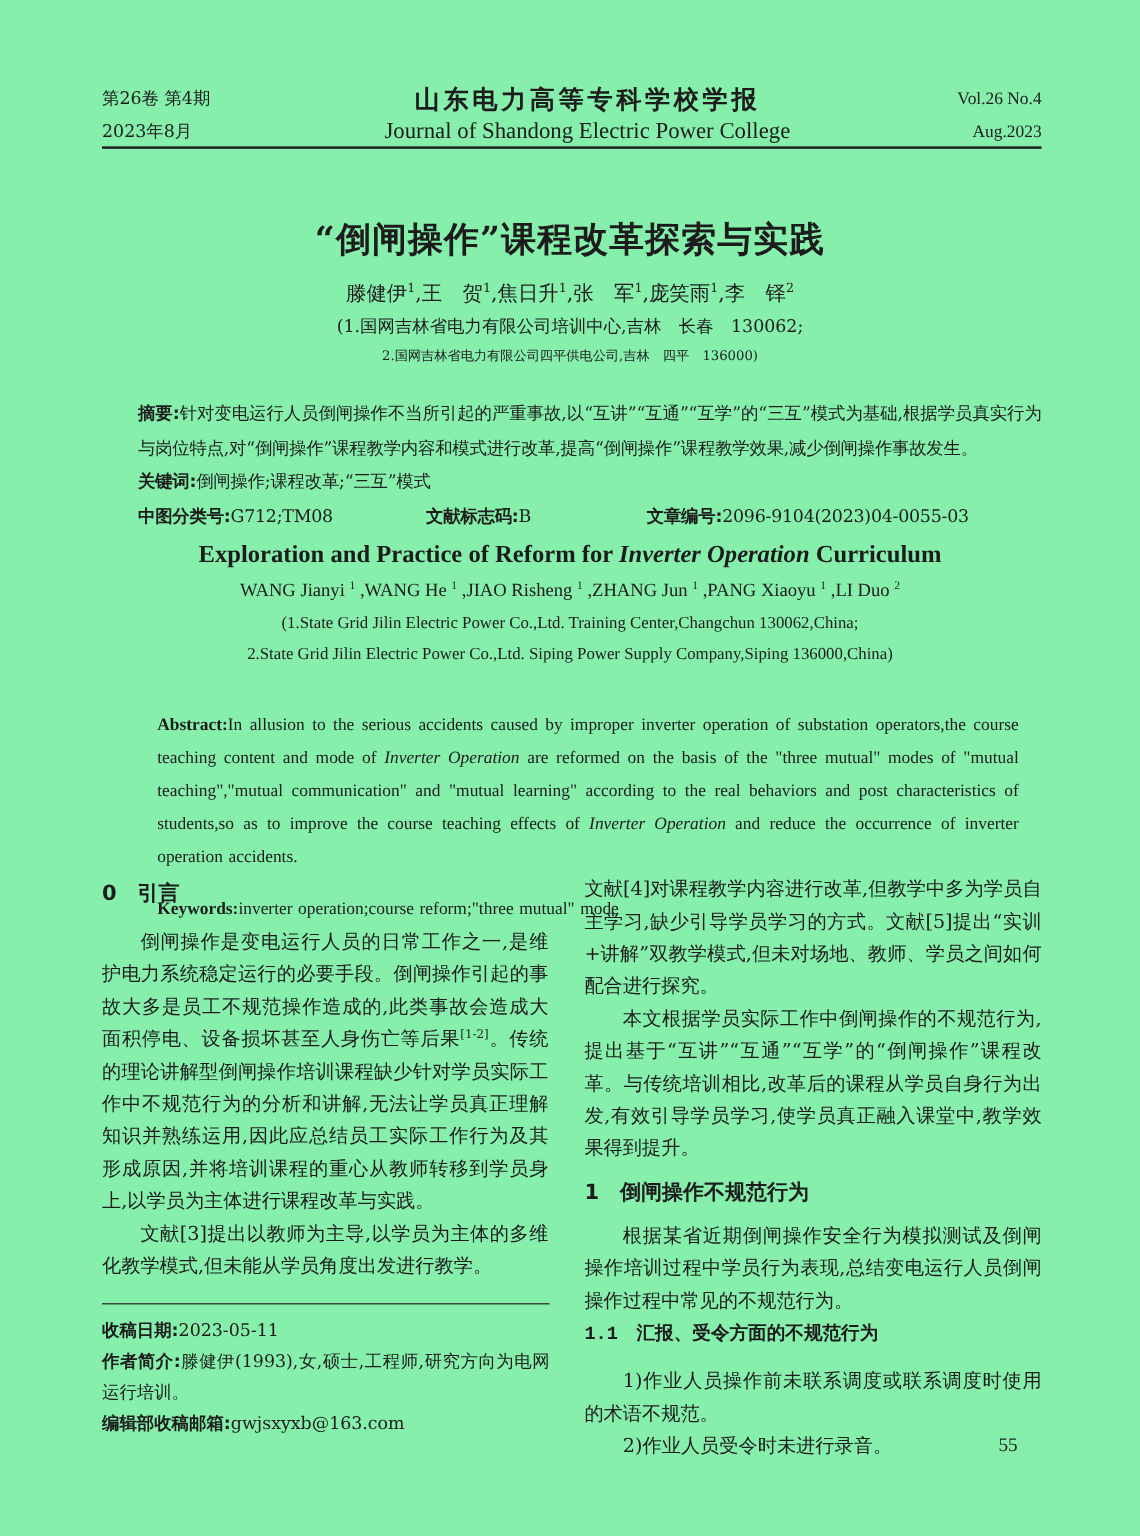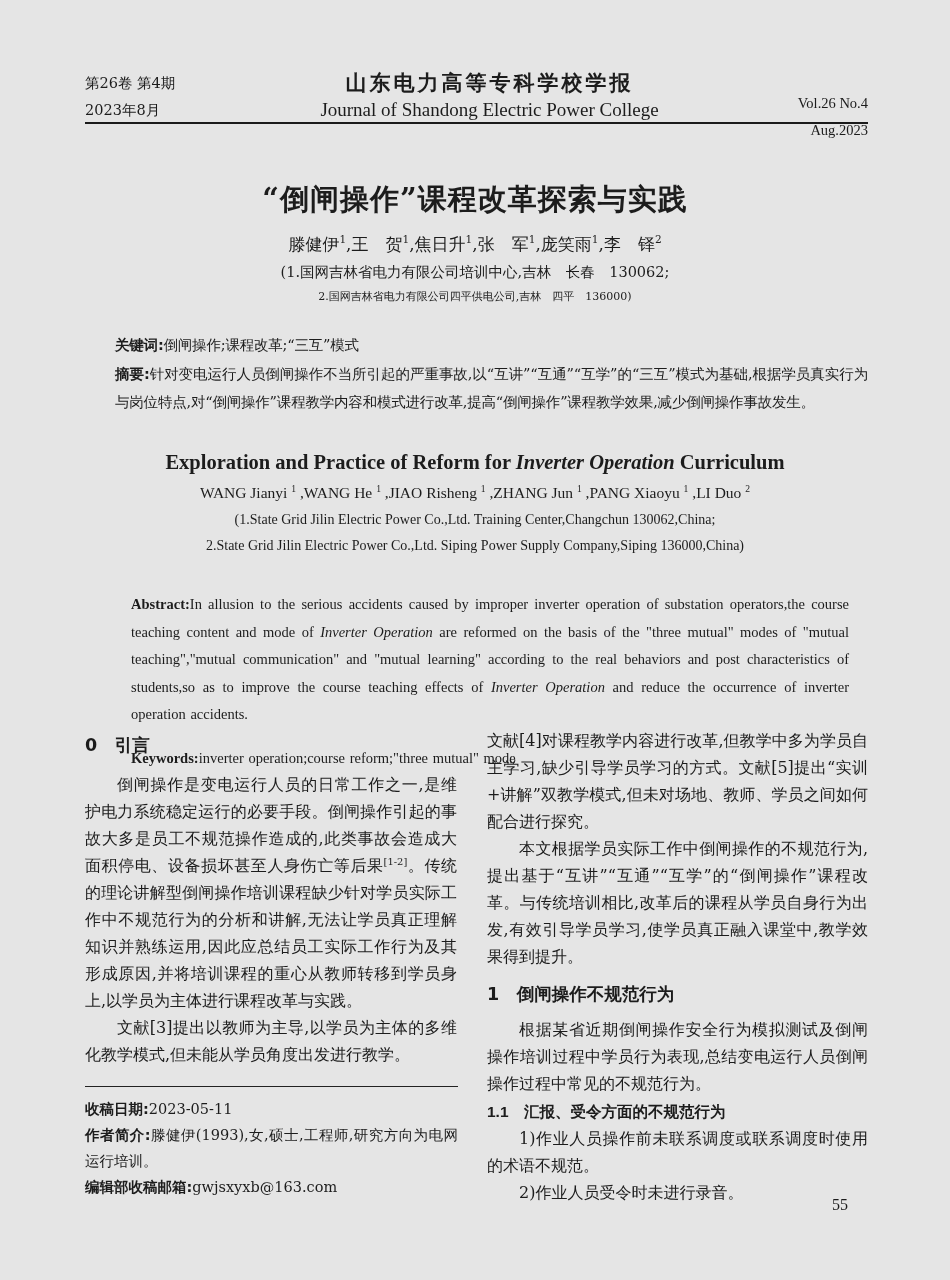--- a/index.html
+++ b/index.html
@@ -1,27 +1,27 @@
 <!DOCTYPE html>
 <html><head>
 <meta charset="utf-8">
 <style>
   html, body { margin:0; padding:0; background:#ffffff; }
   .page {
-    position:relative; width:950px; height:1280px; background:#e5e5e5;
+    position:relative; width:950px; height:1280px; background:#86efac;
     font-family:"DejaVu Serif","Liberation Serif",serif; color:#1c1c1c;
     overflow:hidden;
   }
   
   .hdr { position:absolute; left:85px; right:82px; top:70px; display:flex; align-items:flex-start; }
   .hdr-left  { width:118px; font-size:14.5px; line-height:27px; }
   .hdr-center{ flex:1; text-align:center; }
   .hdr-cn    { font-size:21px; font-weight:700; letter-spacing:3px; line-height:26px; }
   .hdr-en    { font-size:19px; line-height:28px; font-family:"Liberation Serif",serif; }
-  .hdr-right { width:92px; text-align:right; font-size:14.5px; line-height:27px;margin-top:20px; }
+  .hdr-right { width:92px; text-align:right; font-size:14.5px; line-height:27px; }
   .hdr-rule  { position:absolute; left:85px; right:82px; top:122px; border-top:2px solid #1b1b1b; }
 
   
   .cn-title   { position:absolute; left:0; width:100%; top:180px; text-align:center;
                 font-size:29px; font-weight:700; letter-spacing:1px; }
   .cn-authors { position:absolute; left:0; width:100%; top:233px; text-align:center; font-size:17px; }
   .cn-affil1  { position:absolute; left:0; width:100%; top:263px; text-align:center; font-size:14.5px; }
   .cn-affil2  { position:absolute; left:0; width:100%; top:289px; text-align:center; font-size:11px; }
 
   
@@ -45,22 +45,22 @@
 
   
   .cols { position:absolute; left:85px; top:727px; display:flex; gap:30px;
           font-size:16px; line-height:27px; text-align:justify; }
   .col-l { width:372px; }
   .col-r { width:381px; }
   .sec-h  { font-family:"DejaVu Sans","Liberation Sans",sans-serif; font-weight:700;
             font-size:17.5px; line-height:24px; text-align:left; margin:6px 0 14px 0; }
   .sec-h2 { font-family:"DejaVu Sans","Liberation Sans",sans-serif; font-weight:700;
             font-size:17.5px; line-height:24px; text-align:left; margin:12px 0 10px 0; }
-  .sec-h3 { font-family:Liberation Sans, sans-serif; font-weight:700;
-            font-size:15.5px; line-height:22px; text-align:left; margin:4px 0 2px 0; }
+  .sec-h3 { font-family:Liberation Mono, monospace; font-weight:700;
+            font-size:15.5px; line-height:22px; text-align:left; margin:4px 0 14px 0; }
   .cols p { margin:0; text-indent:2em; }
   .cols p.noindent { text-indent:0; }
 
   
   .footnote { position:absolute; left:85px; top:1086px; width:373px;
               border-top:1.5px solid #222; padding-top:9px;
               font-size:14.5px; line-height:26px; text-align:justify; }
   .footnote .row { margin:0; }
 
   .page-num { position:absolute; left:818px; top:1196px; width:44px; text-align:center;
@@ -92,22 +92,27 @@
     </div>
   </div>
   <div class="hdr-rule"></div>
 
   <div class="cn-title">“倒闸操作”课程改革探索与实践</div>
   <div class="cn-authors"><span>滕健伊</span><sup>1</sup><span>,王　贺</span><sup>1</sup><span>,焦日升</span><sup>1</sup><span>,张　军</span><sup>1</sup><span>,庞笑雨</span><sup>1</sup><span>,李　铎</span><sup>2</sup></div>
   <div class="cn-affil1">(1.国网吉林省电力有限公司培训中心,吉林　长春　130062;</div>
   <div class="cn-affil2">2.国网吉林省电力有限公司四平供电公司,吉林　四平　136000)</div>
 
   <div class="cn-abs">
+    <p class="row"><span class="seg-hb">摘要:</span><span>针对变电运行人员倒闸操作不当所引起的严重事故,以“互讲”“互通”“互学”的“三互”模式为基础,根据学员真实行为与岗位特点,对“倒闸操作”课程教学内容和模式进行改革,提高“倒闸操作”课程教学效果,减少倒闸操作事故发生。</span></p>
     <p class="row"><span class="seg-hb">关键词:</span><span>倒闸操作;课程改革;“三互”模式</span></p>
-    <p class="row"><span class="seg-hb">摘要:</span><span>针对变电运行人员倒闸操作不当所引起的严重事故,以“互讲”“互通”“互学”的“三互”模式为基础,根据学员真实行为与岗位特点,对“倒闸操作”课程教学内容和模式进行改革,提高“倒闸操作”课程教学效果,减少倒闸操作事故发生。</span></p>
+    <div class="clc-line">
+      <span><span class="seg-hb">中图分类号:</span><span>G712;TM08</span></span>
+      <span class="clc-mid"><span class="seg-hb">文献标志码:</span><span>B</span></span>
+      <span class="clc-right"><span class="seg-hb">文章编号:</span><span>2096-9104(2023)04-0055-03</span></span>
+    </div>
   </div>
 
   <div class="en-title latin"><span>Exploration and Practice of Reform for </span><span class="seg-i">Inverter Operation</span><span> Curriculum</span></div>
   <div class="en-authors latin"><span>WANG Jianyi </span><sup>1</sup><span> ,WANG He </span><sup>1</sup><span> ,JIAO Risheng </span><sup>1</sup><span> ,ZHANG Jun </span><sup>1</sup><span> ,PANG Xiaoyu </span><sup>1</sup><span> ,LI Duo </span><sup>2</sup></div>
   <div class="en-affil1 latin">(1.State Grid Jilin Electric Power Co.,Ltd. Training Center,Changchun 130062,China;</div>
   <div class="en-affil2 latin">2.State Grid Jilin Electric Power Co.,Ltd. Siping Power Supply Company,Siping 136000,China)</div>
 
   <div class="en-abs latin">
     <p class="row"><span class="seg-sb">Abstract:</span><span>In allusion to the serious accidents caused by improper inverter operation of substation operators,the course teaching content and mode of </span><span class="seg-i">Inverter Operation</span><span> are reformed on the basis of the "three mutual" modes of "mutual teaching","mutual communication" and "mutual learning" according to the real behaviors and post characteristics of students,so as to improve the course teaching effects of </span><span class="seg-i">Inverter Operation</span><span> and reduce the occurrence of inverter operation accidents.</span></p>
     <p class="row"><span class="seg-sb">Keywords:</span><span>inverter operation;course reform;"three mutual" mode</span></p>

